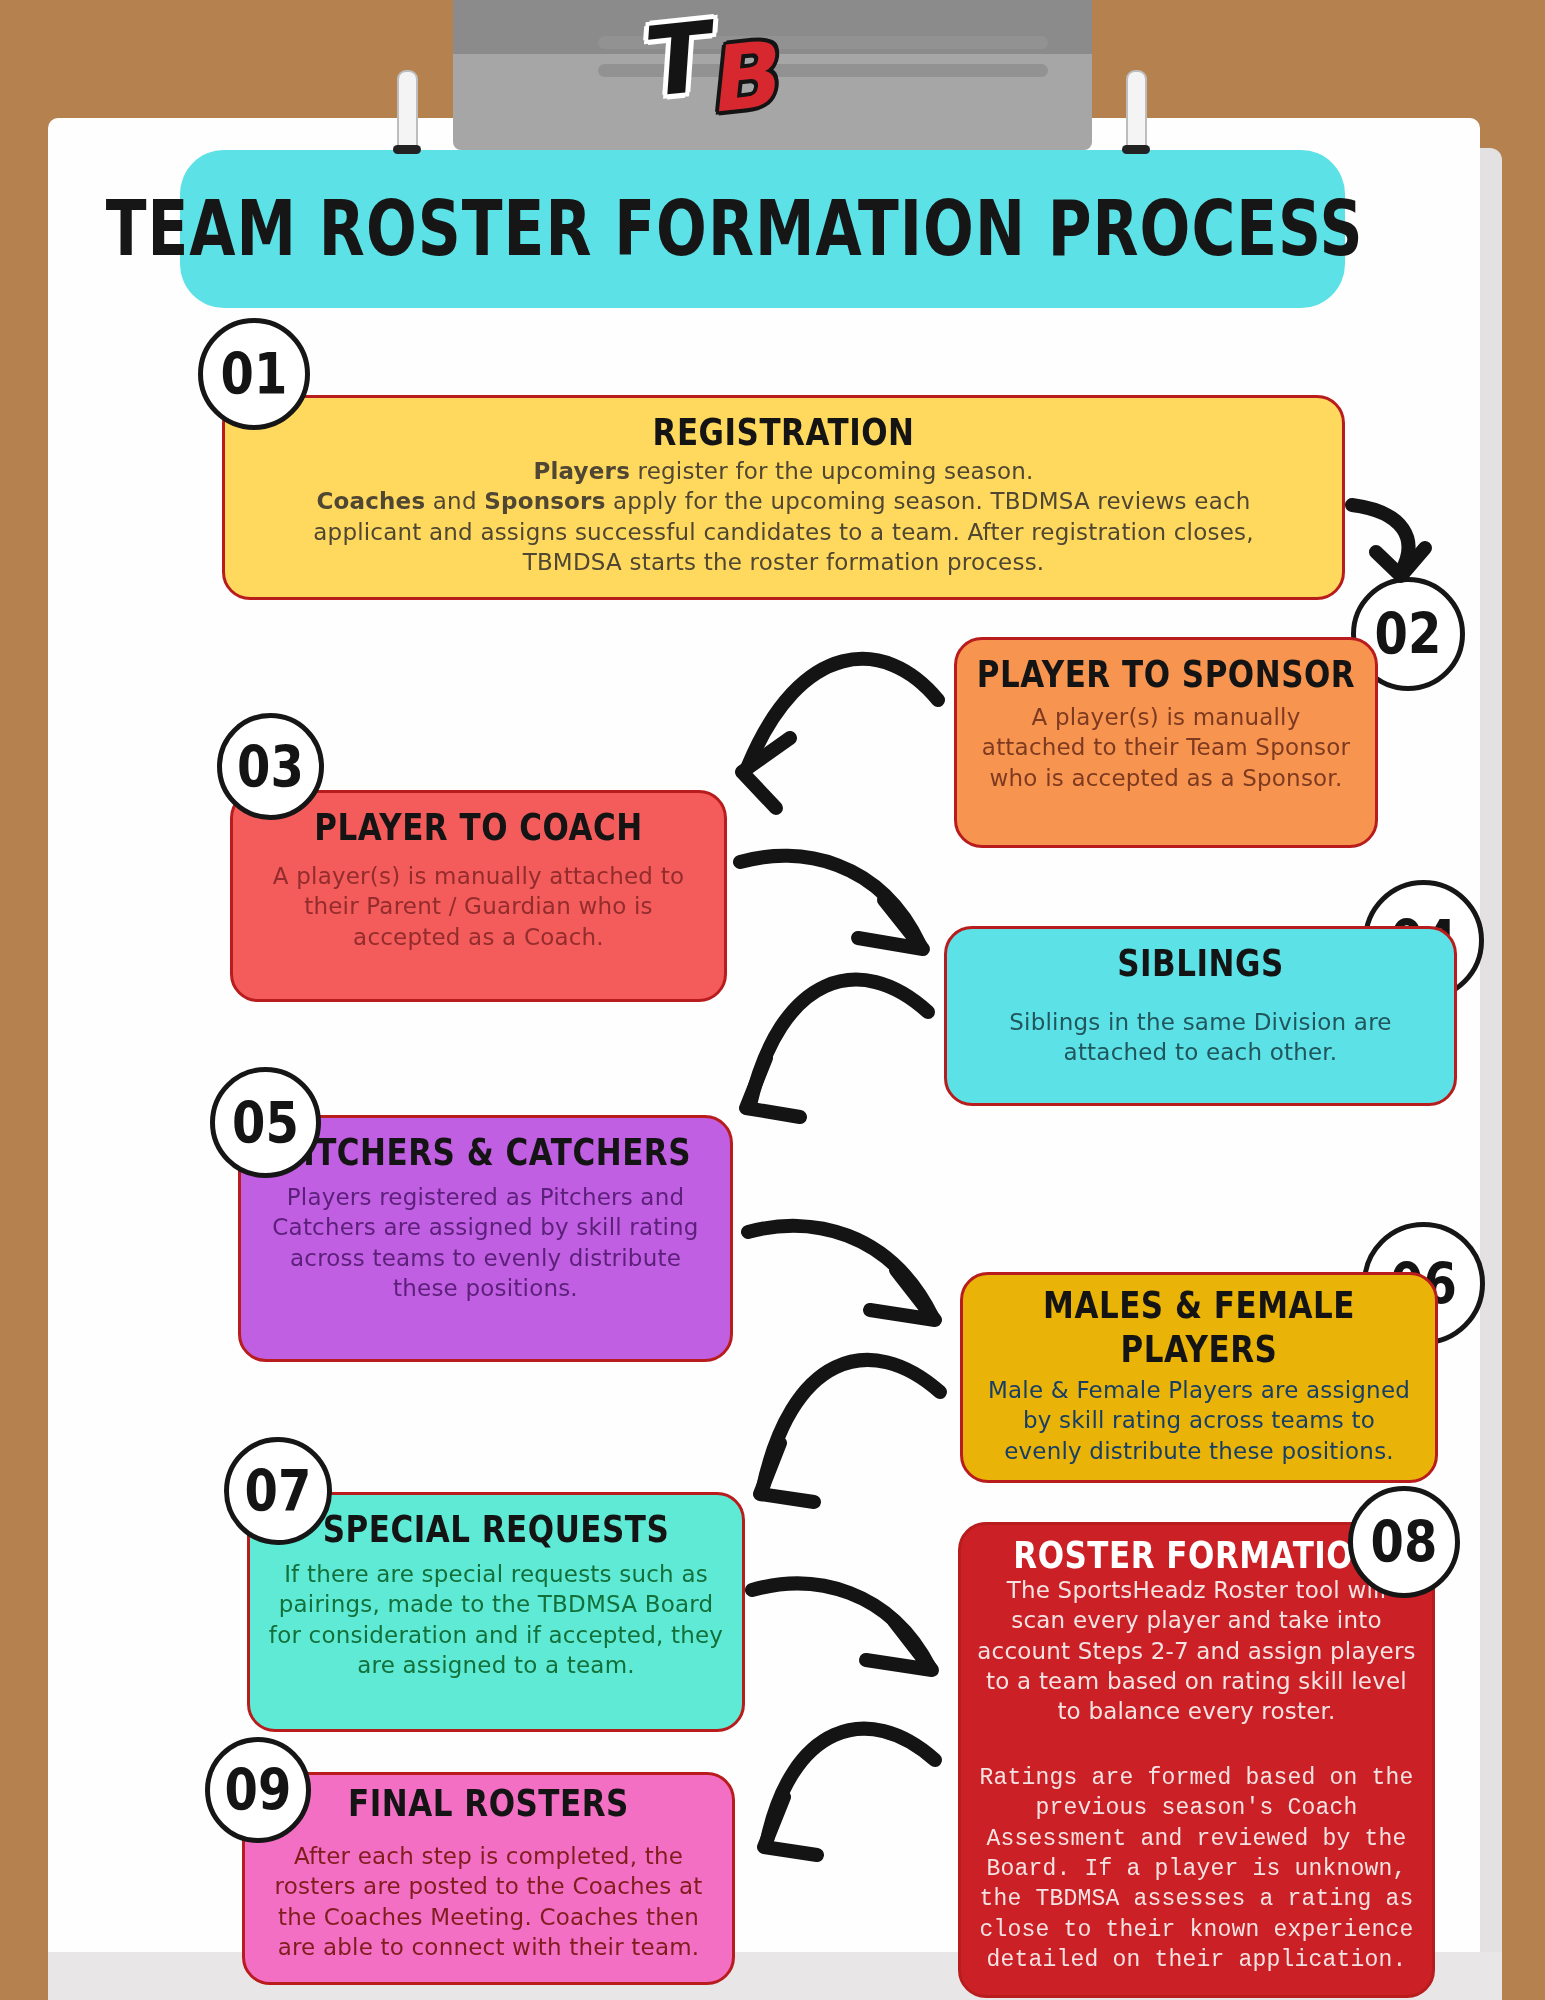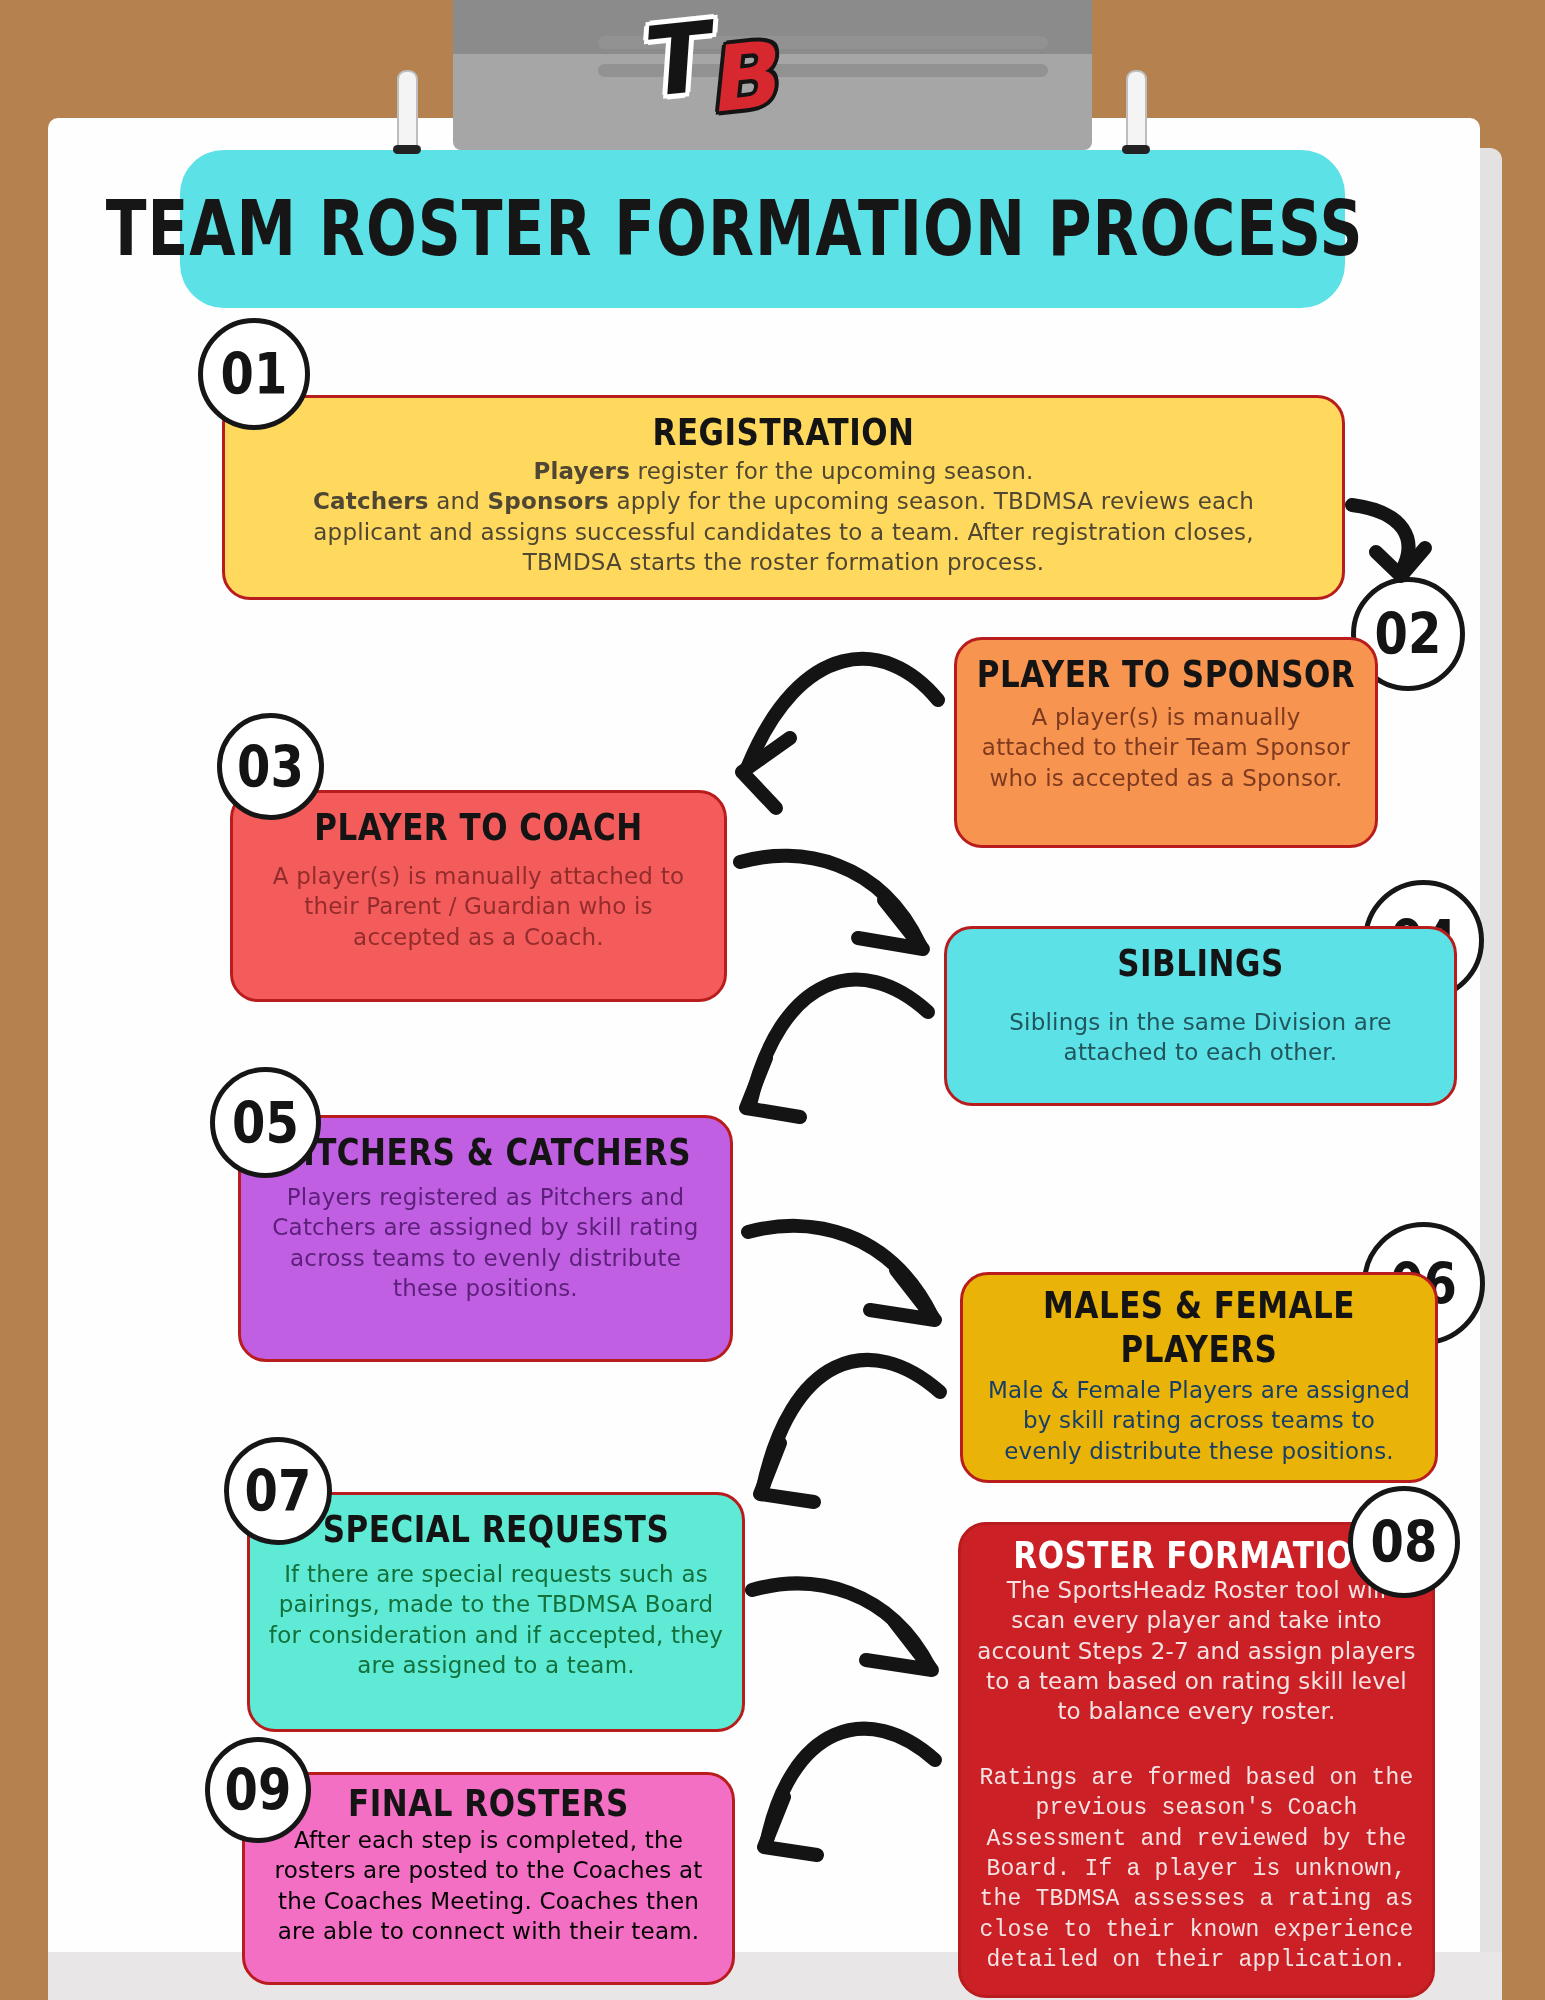--- a/index.html
+++ b/index.html
@@ -52,21 +52,21 @@
   #s6{left:960px;top:1272px;width:478px;height:211px;}
   #s6 .bbody{color:#173F66;margin-top:12px;padding:0 18px;}
   #s7{left:247px;top:1492px;width:498px;height:240px;}
   #s7 .bbody{color:#13703B;margin-top:12px;padding:0 18px;}
   #s8{left:958px;top:1522px;width:477px;height:476px;}
   #s8 .btitle{color:#FFFFFF;margin-top:12px;}
   #s8 .bbody{color:#F4E3E3;margin-top:2px;padding:0 16px;}
   #s8 .para2{margin-top:36px;font-family:Liberation Mono, monospace;}
   #s9{left:242px;top:1772px;width:493px;height:213px;}
   #s9 .btitle{margin-top:10px;}
-  #s9 .bbody{color:#000000;margin-top:4px;padding:0 14px;}
+  #s9 .bbody{color:#7f1d1d;margin-top:20px;padding:0 14px;}
   
   .badge{position:absolute;background:#FFFFFF;border:5px solid #161616;border-radius:50%;box-sizing:border-box;
          display:flex;align-items:center;justify-content:center;}
   .badge .num{display:inline-block;font-size:48px;font-weight:800;color:#141414;transform:scaleY(1.18);}
   .front{z-index:20;} .behind{z-index:5;}
   #b1{left:198px;top:318px;width:112px;height:112px;}
   #b2{left:1351px;top:577px;width:114px;height:114px;}
   #b3{left:217px;top:713px;width:107px;height:107px;}
   #b4{left:1363px;top:880px;width:121px;height:121px;}
   #b5{left:210px;top:1067px;width:111px;height:111px;}
@@ -105,21 +105,21 @@
   </div>
 
   <div class="banner">
     <span class="ttl">TEAM ROSTER FORMATION PROCESS</span>
   </div>
 
   <div class="box" id="s1" style="background-color: rgb(255, 217, 94);">
     <span class="btitle marker">REGISTRATION</span>
     <div class="bbody">
       <div><span class="bold">Players</span><span> register for the upcoming season.</span></div>
-      <div><span class="bold">Catchers</span><span> and </span><span class="bold">Sponsors</span><span> apply for the upcoming season.  TBDMSA reviews each applicant and assigns successful candidates to a team.  After registration closes, TBMDSA starts the roster formation process.</span></div>
+      <div><span class="bold">Coaches</span><span> and </span><span class="bold">Sponsors</span><span> apply for the upcoming season.  TBDMSA reviews each applicant and assigns successful candidates to a team.  After registration closes, TBMDSA starts the roster formation process.</span></div>
     </div>
   </div>
 
   <div class="box" id="s2" style="background-color: rgb(247, 148, 79);">
     <span class="btitle marker">PLAYER TO SPONSOR</span>
     <div class="bbody">A player(s) is manually attached to their Team Sponsor who is accepted as a Sponsor.</div>
   </div>
 
   <div class="box" id="s3" style="background-color: rgb(244, 91, 91);">
     <span class="btitle marker">PLAYER TO COACH</span>

